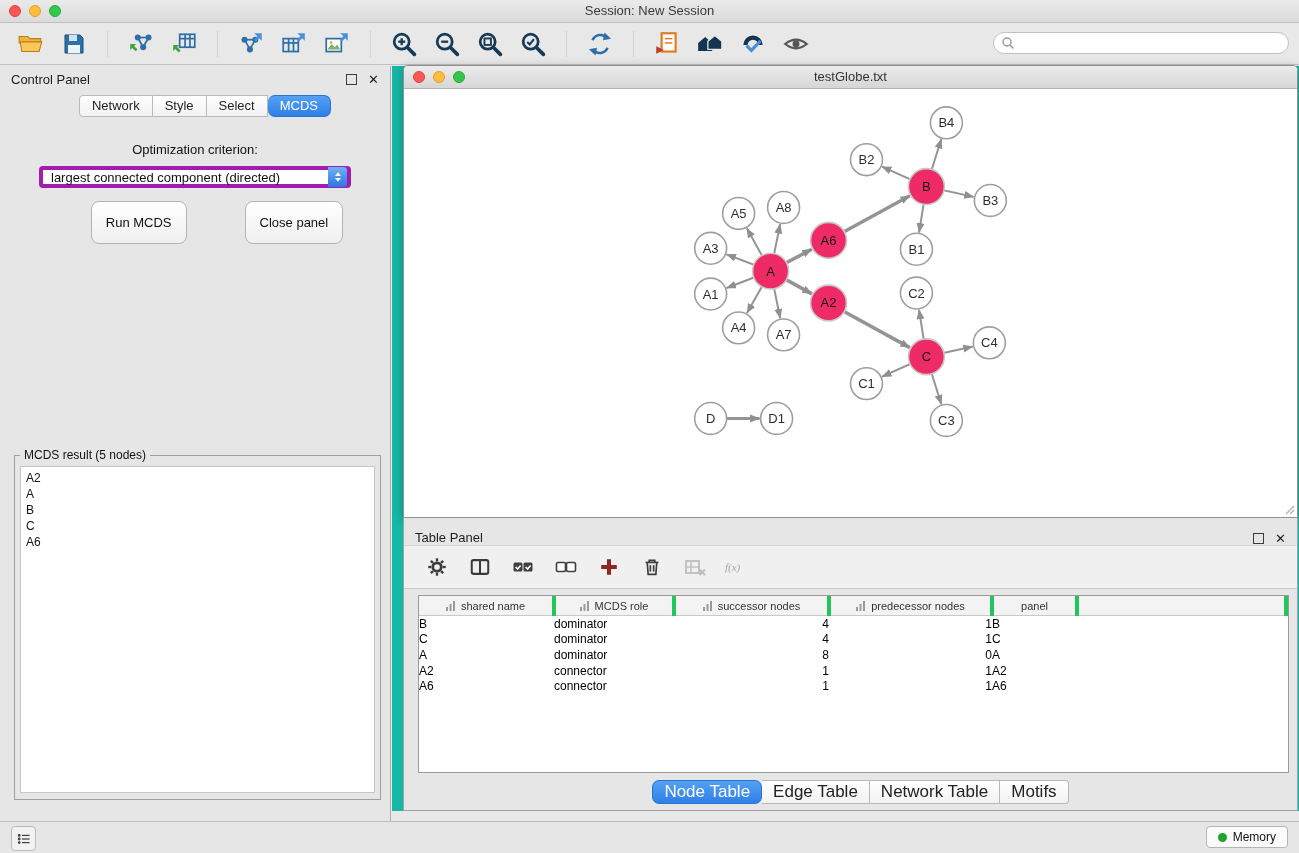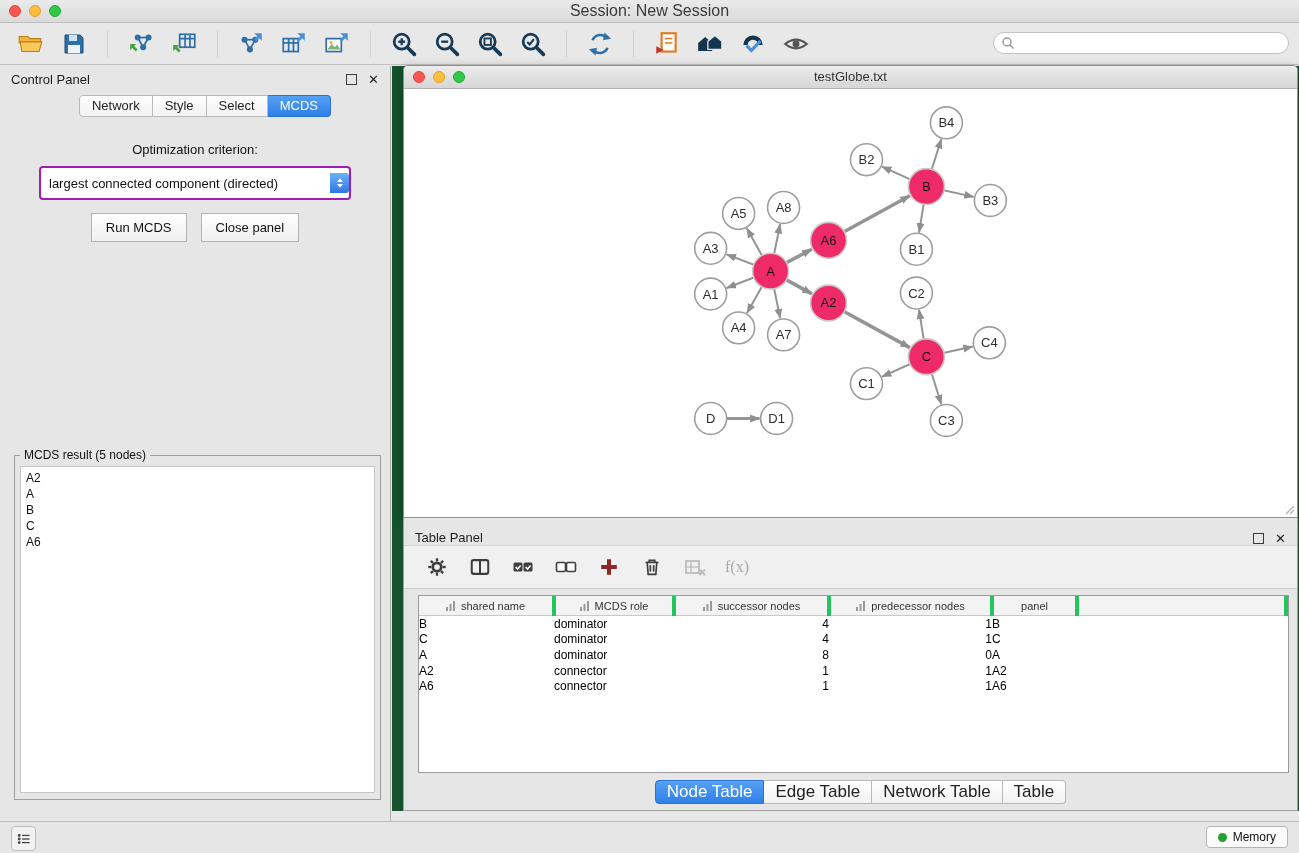--- a/index.html
+++ b/index.html
@@ -9,21 +9,21 @@
     -webkit-font-smoothing:antialiased;
   }
   
   .titlebar { position:absolute; top:0; left:0; right:0; height:22px;
     background:linear-gradient(#eaeaea,#dadada); border-bottom:1px solid #bfbfbf; }
   .tl-group { position:absolute; left:9px; top:5px; display:flex; gap:8px; }
   .tl { width:12px; height:12px; border-radius:50%; box-sizing:border-box; }
   .tl.red { background:#fc5652; border:1px solid #df443f; }
   .tl.yellow { background:#fdbd3f; border:1px solid #dfa023; }
   .tl.green { background:#34c84a; border:1px solid #27a835; }
-  .tb-title { text-align:center; font-size:16px; color:#3a3a3a; line-height:21px; }
+  .tb-title { text-align:center; font-size:13px; color:#3a3a3a; line-height:21px; }
   
   .toolbar { position:absolute; top:23px; left:0; right:0; height:42px;
     background:#e8e8e8; border-bottom:1px solid #c2c2c2;
     display:flex; align-items:center; padding-left:16px; gap:13px; box-sizing:border-box; }
   .tb-icon { width:30px; height:30px; display:flex; align-items:center; justify-content:center; }
   .tb-sep { width:1px; height:26px; background:#d2d2d2; margin:0 5px; }
   .search-field { position:absolute; right:10px; top:9px; width:296px; height:22px; background:#fff;
     border:1px solid #c2c2c2; border-radius:12px; display:flex; align-items:center;
     padding-left:7px; box-sizing:border-box; }
   .search-field input { border:none; outline:none; flex:1; font-size:12px; background:transparent; margin-left:4px; font-family:inherit; }
@@ -32,58 +32,58 @@
     background:#e6e6e6; border-right:1px solid #aeaeae; box-sizing:border-box; }
   .cp-header { height:26px; display:flex; align-items:center; padding:0 11px; font-size:13px; color:#1e1e1e;gap:16px; }
   .win-btns { margin-left:auto; display:flex; gap:11px; align-items:center; }
   .float-box { width:9px; height:9px; border:1.5px solid #3c3c3c; }
   .close-x { font-size:13px; font-weight:bold; color:#1e1e1e; line-height:1; }
   .cp-tabs { display:flex; justify-content:center; margin-top:3px; }
   .seg { font-size:13px; color:#222; background:linear-gradient(#ffffff,#f2f2f2);
     border:1px solid #b9b9b9; border-left:none; padding:2px 12px 3px; line-height:15px; }
   .seg.first { border-left:1px solid #b9b9b9; border-radius:4px 0 0 4px;margin-left:20px; }
   .seg.last { border-radius:0 4px 4px 0; }
-  .seg.active { background:linear-gradient(#55a1f4,#2f7fe8); color:#fff; border-color:#2a72d4; }
+  .seg.active { background:linear-gradient(#55a1f4,#2f7fe8); color:#fff; border-color:#2a72d4;border-radius:7px; }
   .opt-label { text-align:center; margin-top:25px; font-size:13px; color:#111; }
-  .dropdown { margin:9px auto 0; width:312px; height:34px; background:#fff; border:2px solid #a21caf;
+  .dropdown { margin:9px auto 0; width:312px; height:22px; background:#fff; border:4px solid #a21caf;
     border-radius:4px; display:flex; align-items:center; box-sizing:border-box; position:relative; }
   .dd-text { font-size:13px; padding-left:8px; color:#111; flex:1; white-space:nowrap; overflow:hidden; }
   .dd-stepper { width:19px; height:20px; border-radius:0 3px 3px 0;
     background:linear-gradient(#6fb1f7,#2d77e0); display:flex; align-items:center; justify-content:center; }
   .btn-row { display:flex; justify-content:center; gap:14px; margin-top:13px; }
-  .btn { height:21px; padding:3px 14px; font-size:13px; color:#111;
-    background:linear-gradient(#ffffff,#efefef); border:1px solid #b3b3b3; border-radius:0;
-    display:flex; align-items:center; }
+  .btn { height:21px; padding:10px 14px; font-size:13px; color:#111;
+    background:linear-gradient(#ffffff,#efefef); border:1px solid #b3b3b3; border-radius:8px;
+    display:flex; align-items:center;margin-left:44px; }
   .groupbox { position:absolute; left:14px; top:389px; width:367px; height:345px;
     border:1px solid #9f9f9f; box-sizing:border-box; }
   .gb-legend { position:absolute; top:-8px; left:5px; background:#e6e6e6; padding:0 4px;
     font-size:12px; color:#111; }
   .gb-list { position:absolute; left:5px; right:5px; top:10px; bottom:6px; background:#fff;
     border:1px solid #c6c6c6; overflow:hidden; padding:3px 5px; }
   .gb-item { font-size:12px; line-height:16px; color:#111; }
   
-  .right-area { position:absolute; left:392px; top:66px; right:0; height:745px; background:#14532d; }
+  .right-area { position:absolute; left:392px; top:66px; right:0; height:745px; background:#14b8a6; }
   .net-window { position:absolute; left:11px; top:-1px; right:1px; height:453px;
     border:1px solid #8f8f8f; border-radius:5px 5px 0 0; background:#fff;
     box-shadow:0 2px 10px rgba(0,0,0,.28); box-sizing:border-box; }
   .nw-titlebar { height:22px; background:linear-gradient(#ececec,#d6d6d6);
     border-bottom:1px solid #b4b4b4; border-radius:4px 4px 0 0; position:relative; }
   .nw-title { text-align:center; line-height:21px; font-size:13px; color:#333; }
   .nw-canvas { position:absolute; top:23px; left:0; right:0; bottom:0; background:#fff; overflow:hidden; }
   svg.graph { width:100%; height:100%; display:block; }
   svg.graph text { font-family:"Liberation Sans","DejaVu Sans",sans-serif; }
   .resize-corner { position:absolute; right:2px; bottom:2px; }
   
   .table-panel { position:absolute; left:11px; top:452px; right:1px; bottom:0;
     background:#e6e6e6; border:1px solid #9f9f9f; border-top:none; box-sizing:border-box; }
   .tp-header { height:27px; display:flex; align-items:flex-end; padding:0 11px; font-size:13px; color:#1e1e1e; }
   .tp-toolbar { height:42px; background:#f0f0f0; border-top:1px solid #d8d8d8; border-bottom:1px solid #cccccc;
     display:flex; align-items:center; gap:17px; padding-left:20px; }
   .tp-icon { display:flex; align-items:center; justify-content:center; width:26px; height:26px; }
-  .fx { font-family:"Liberation Serif","DejaVu Serif",serif; font-size:16px; color:#a8a8a8; }
+  .fx { font-family:"Liberation Serif","DejaVu Serif",serif; font-style:italic; font-size:11px; color:#a8a8a8; }
   .tbl-wrap { position:absolute; left:14px; right:8px; top:77px; bottom:37px; background:#fff;
     border:1px solid #9a9a9a; overflow:hidden; }
   table.data { border-collapse:collapse; width:100%; table-layout:fixed; }
   table.data th { height:19px; background:#f3f3f3; border-right:4px solid #22c55e; border-bottom:1px solid #c9c9c9;
     font-weight:normal; font-size:11px; color:#333; padding:0; }
   .th-inner { display:flex; align-items:center; justify-content:center; gap:5px; }
   table.data td { font-size:12px; height:15.6px; padding:0; color:#000; white-space:nowrap; overflow:hidden; }
   td.c0 { padding-left:9px; } td.c1 { padding-left:10px; }
   td.num { text-align:right; padding-right:14px; } td.c4 { padding-left:15px; }
   .tbl-tabs { position:absolute; left:0; right:0; bottom:6px; display:flex; justify-content:center; }
@@ -562,21 +562,21 @@
               <td class="c4">A6</td>
               <td></td>
             </tr>
         </tbody>
       </table>
     </div>
     <div class="tbl-tabs">
       <div class="seg first active">Node Table</div>
       <div class="seg">Edge Table</div>
       <div class="seg">Network Table</div>
-      <div class="seg last">Table</div>
+      <div class="seg last">Motifs</div>
     </div>
   </div>
 </div>
 
 <div class="statusbar">
   <div class="sb-list-btn">
     <svg width="16" height="16" viewBox="0 0 20 20" fill="none" stroke="#444" stroke-width="1.6">
         <circle cx="4" cy="5.5" r="1" fill="#444"></circle>
         <line x1="7.5" y1="5.5" x2="17" y2="5.5"></line>
         <circle cx="4" cy="10" r="1" fill="#444"></circle>

